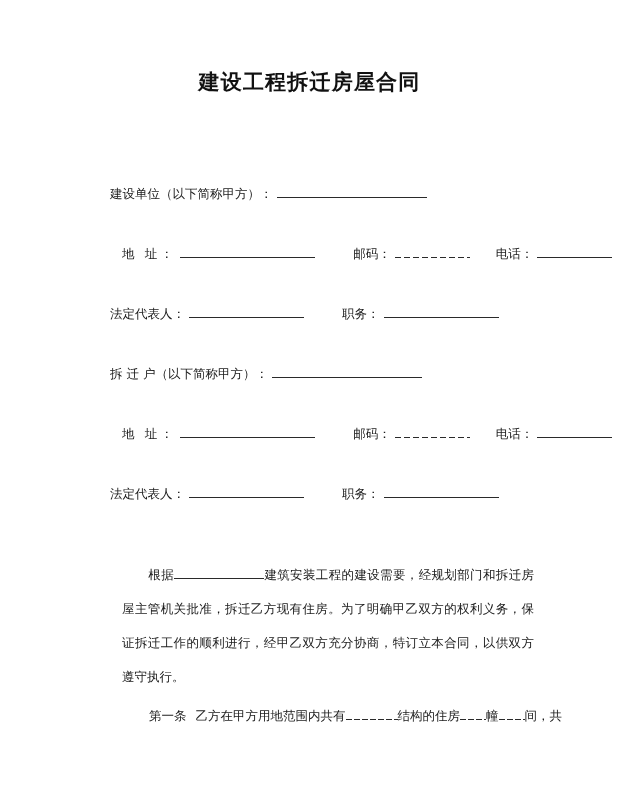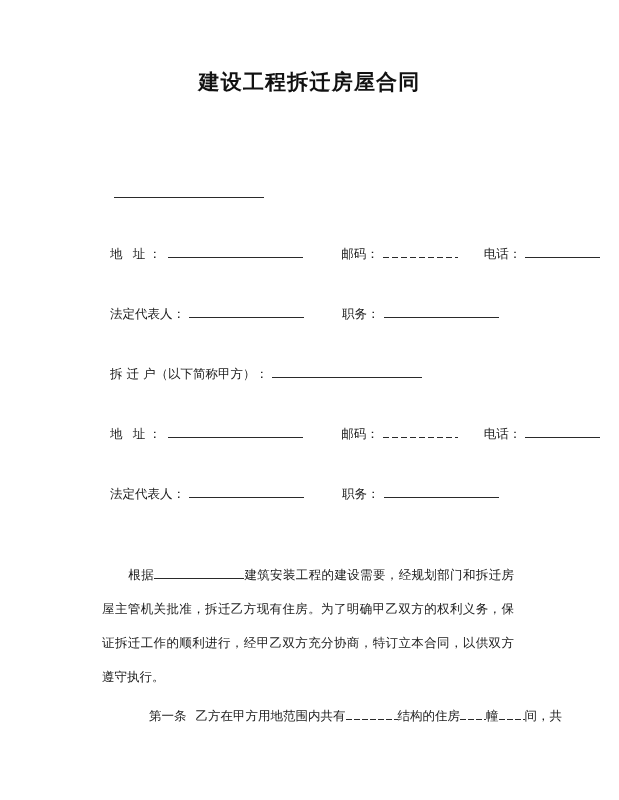--- a/index.html
+++ b/index.html
@@ -54,20 +54,21 @@
 
   .field-label {
     display: inline-block;
     vertical-align: baseline;
     font-size: 12.5px;
     color: #1a1a1a;
   }
 
   .label-spaced {
     letter-spacing: 3.2px;
+    margin-left: 12px;
   }
 
   
   .blank {
     display: inline-block;
     vertical-align: baseline;
     border-bottom: 1.4px solid #2a2a2a;
     height: 13px;
     margin: 0 0 0 4px;
   }
@@ -88,21 +89,21 @@
     background-size: 9px 1.4px;
     background-position: left bottom;
   }
 
   .gap-lg { display: inline-block; width: 38px; }
   .gap-md { display: inline-block; width: 26px; }
 
   
   .body-block {
     position: absolute;
-    left: 102px;
+    left: 122px;
     top: 558px;
     width: 412px;
   }
 
   .para {
     font-size: 12.5px;
     line-height: 34px;
     color: #1a1a1a;
     text-align: justify;
     text-justify: inter-character;
@@ -162,21 +163,21 @@
 </head>
 <body>
 
 <div class="page">
 
   <div class="doc-title">建设工程拆迁房屋合同</div>
 
   <div class="form-block">
 
     <div class="form-row">
-      <span class="blank blank-xl"></span>
+      <span class="field-label">建设单位（以下简称甲方）：</span><span class="blank blank-xl"></span>
     </div>
 
     <div class="form-row">
       <span class="field-label label-spaced">地  址：</span><span class="blank blank-lg"></span><span class="gap-lg"></span><span class="field-label">邮码：</span><span class="blank-dashed"></span><span class="gap-md"></span><span class="field-label">电话：</span><span class="blank blank-sm"></span>
     </div>
 
     <div class="form-row">
       <span class="field-label">法定代表人：</span><span class="blank blank-md"></span><span class="gap-lg"></span><span class="field-label">职务：</span><span class="blank blank-md"></span>
     </div>
 

